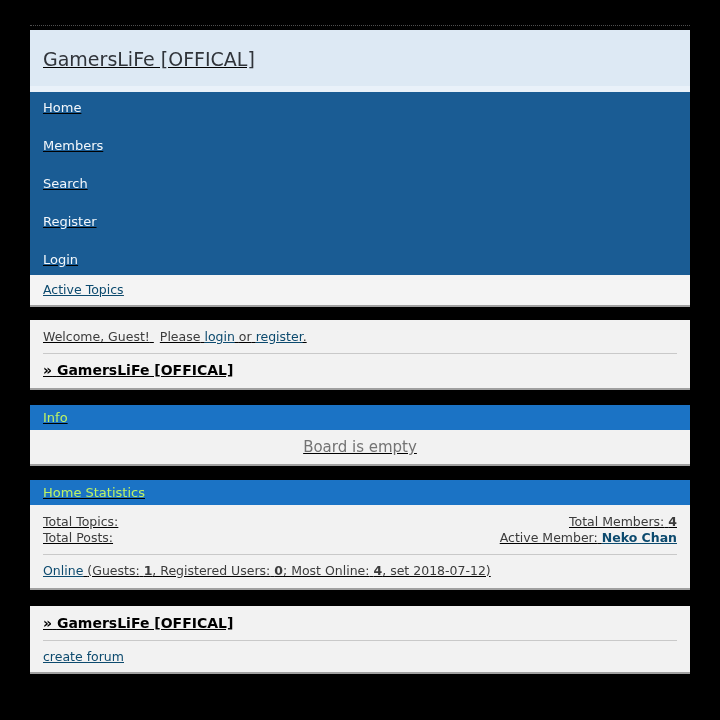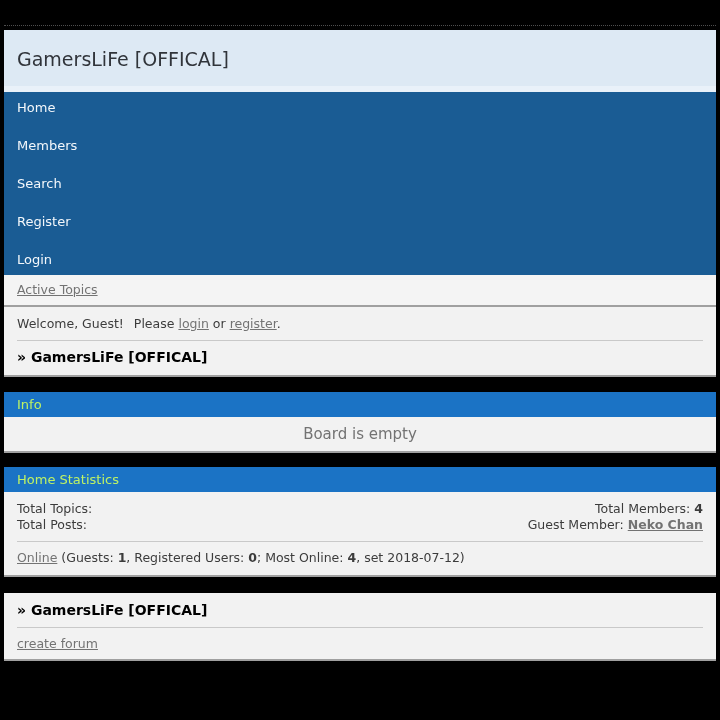--- a/index.html
+++ b/index.html
@@ -2,41 +2,41 @@
 <html><head>
 <meta charset="utf-8">
 <style>
   * { margin:0; padding:0; box-sizing:border-box; }
   html, body {
     width:720px; height:720px;
     background:#000000;
     font-family:"DejaVu Sans","Liberation Sans",sans-serif;
     overflow:hidden;
   }
-  .page { width:712px; margin:25px auto 0; }
+  .page { width:660px; margin:25px auto 0;text-decoration:underline; }
   .dotted-line { border-top:1px dotted #4f4f4f; margin:0 0 4px 0; }
 
   
   .masthead { background:#dde9f4; padding:17px 13px 15px; }
   .site-title { font-size:19px; line-height:24px; font-weight:400; color:#30343a; }
   .masthead-strip { height:6px; background:#e9f1f9; }
 
   
   .main-nav { background:#1a5c94; display:flex; gap:21px; padding:7px 13px;flex-direction:column; }
   .main-nav a { color:#f3f7fb; font-size:13px; line-height:17px; text-decoration:none; }
 
   
   .sub-nav { background:#f4f4f4; padding:7px 13px; border-bottom:2px solid #a0a0a0; font-size:12.5px; line-height:16px; }
 
-  a.textlink { color:#737373; text-decoration:underline; }
+  a.textlink { color:#0c4a6e; text-decoration:underline; }
   .bold { font-weight:bold; }
 
   
   .panel { background:#f2f2f2; border-bottom:2px solid #a0a0a0; padding:9px 13px; color:#3c3c3c; }
-  .panel-welcome { }
+  .panel-welcome { margin-top:13px; }
   .panel hr, .section-body hr { border:0; border-top:1px solid #c9c9c9; margin:8px 0; }
 
   .body-text { font-size:15px; line-height:16px; color:#737373;text-align:center; }
   .welcome-line { font-size:12.5px; line-height:16px; color:#3c3c3c; }
   .welcome-line .please { margin-left:6px; }
 
   .breadcrumb { font-size:14px; line-height:17px; font-weight:bold; color:#000000; }
 
   
   .section { margin-top:15px; }
@@ -114,21 +114,21 @@
             <span>Total Posts:</span>
             <span class="bold"></span>
           </div>
         </div>
         <div class="stats-col right">
           <div>
             <span>Total Members:</span>
             <span class="bold">4</span>
           </div>
           <div>
-            <span>Guest Member:</span>
+            <span>Active Member:</span>
             <a href="#" class="textlink bold">Neko Chan</a>
           </div>
         </div>
       </div>
       <hr>
       <div class="online-line">
         <a href="#" class="textlink">Online</a>
         <span>(Guests:</span>
         <span class="bold">1</span><span>, Registered Users:</span>
         <span class="bold">0</span><span>; Most Online:</span>

